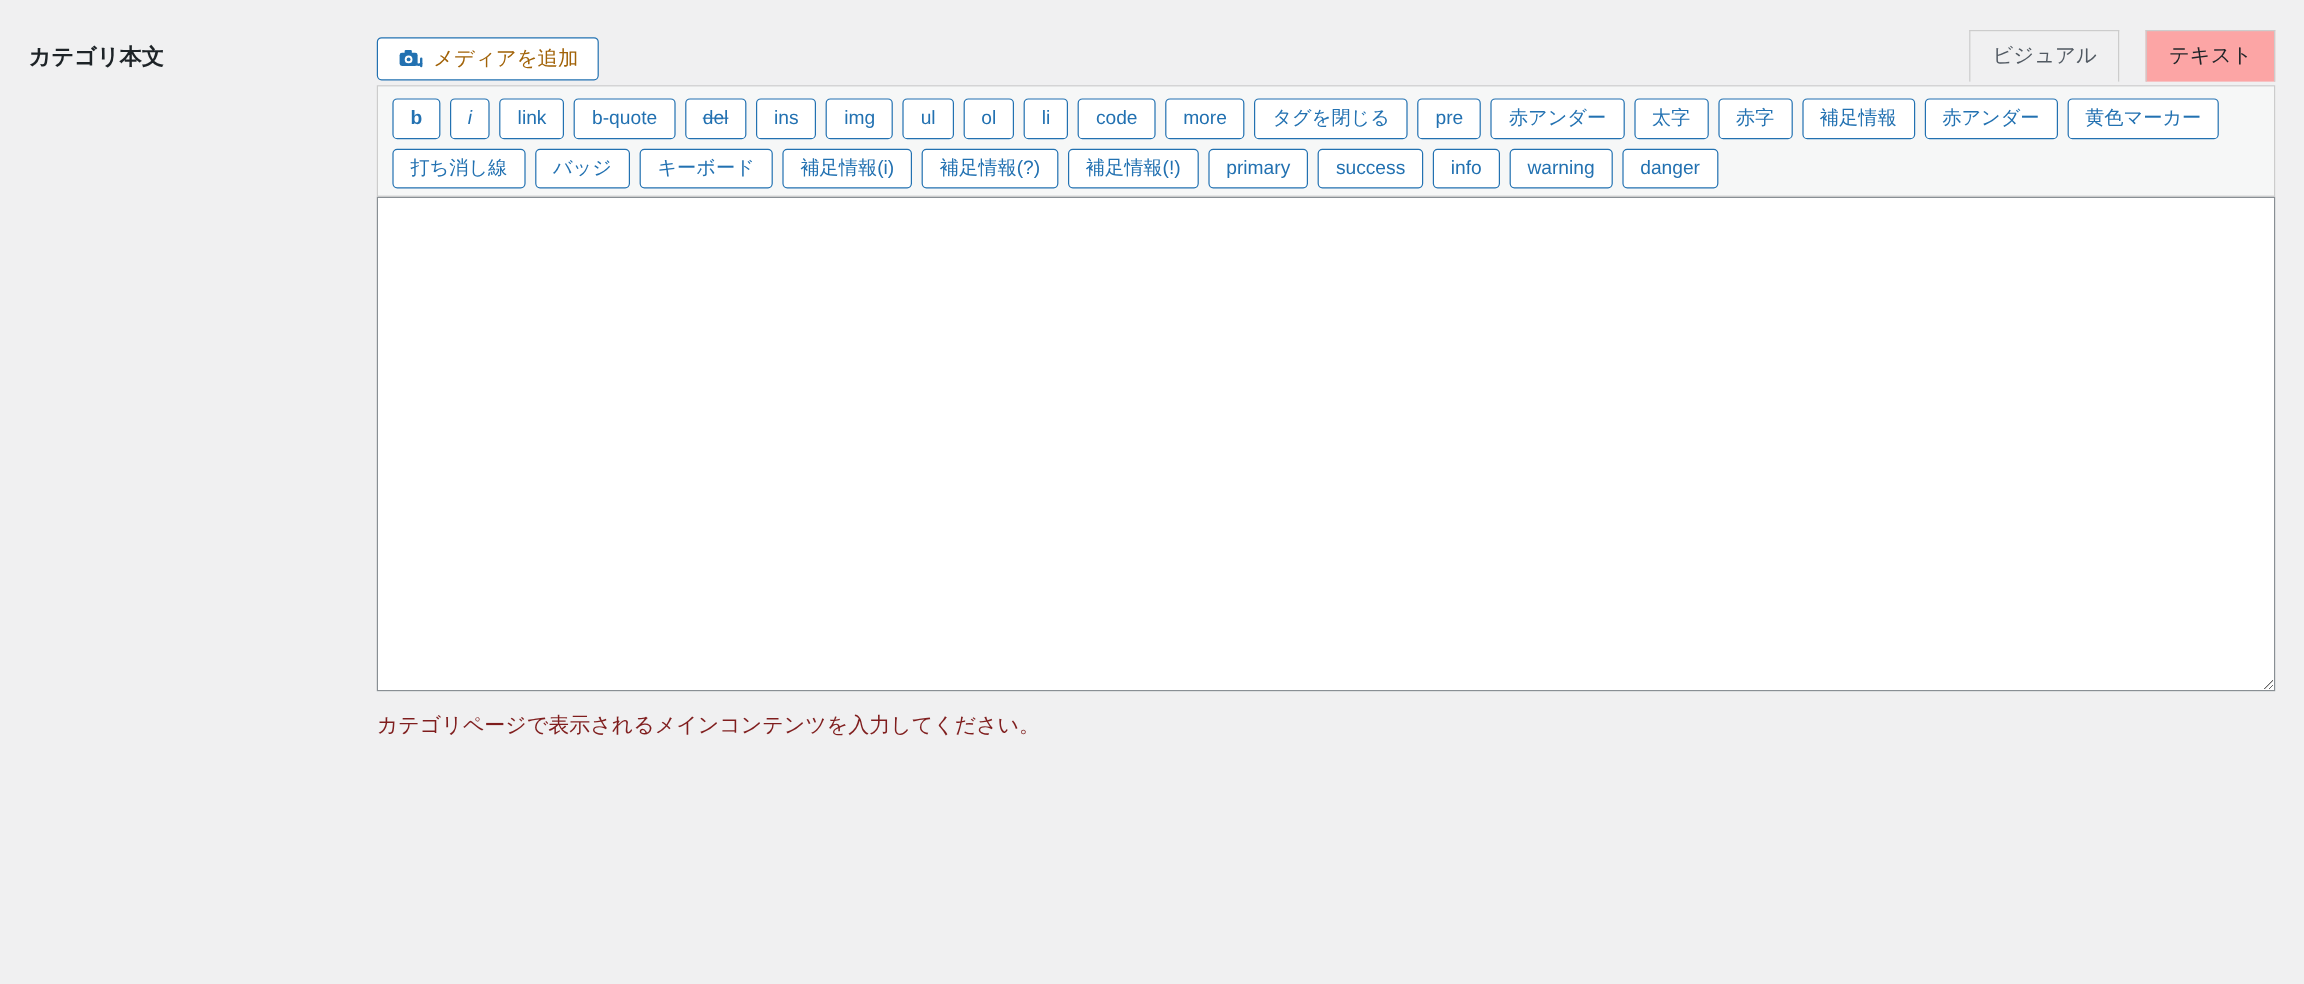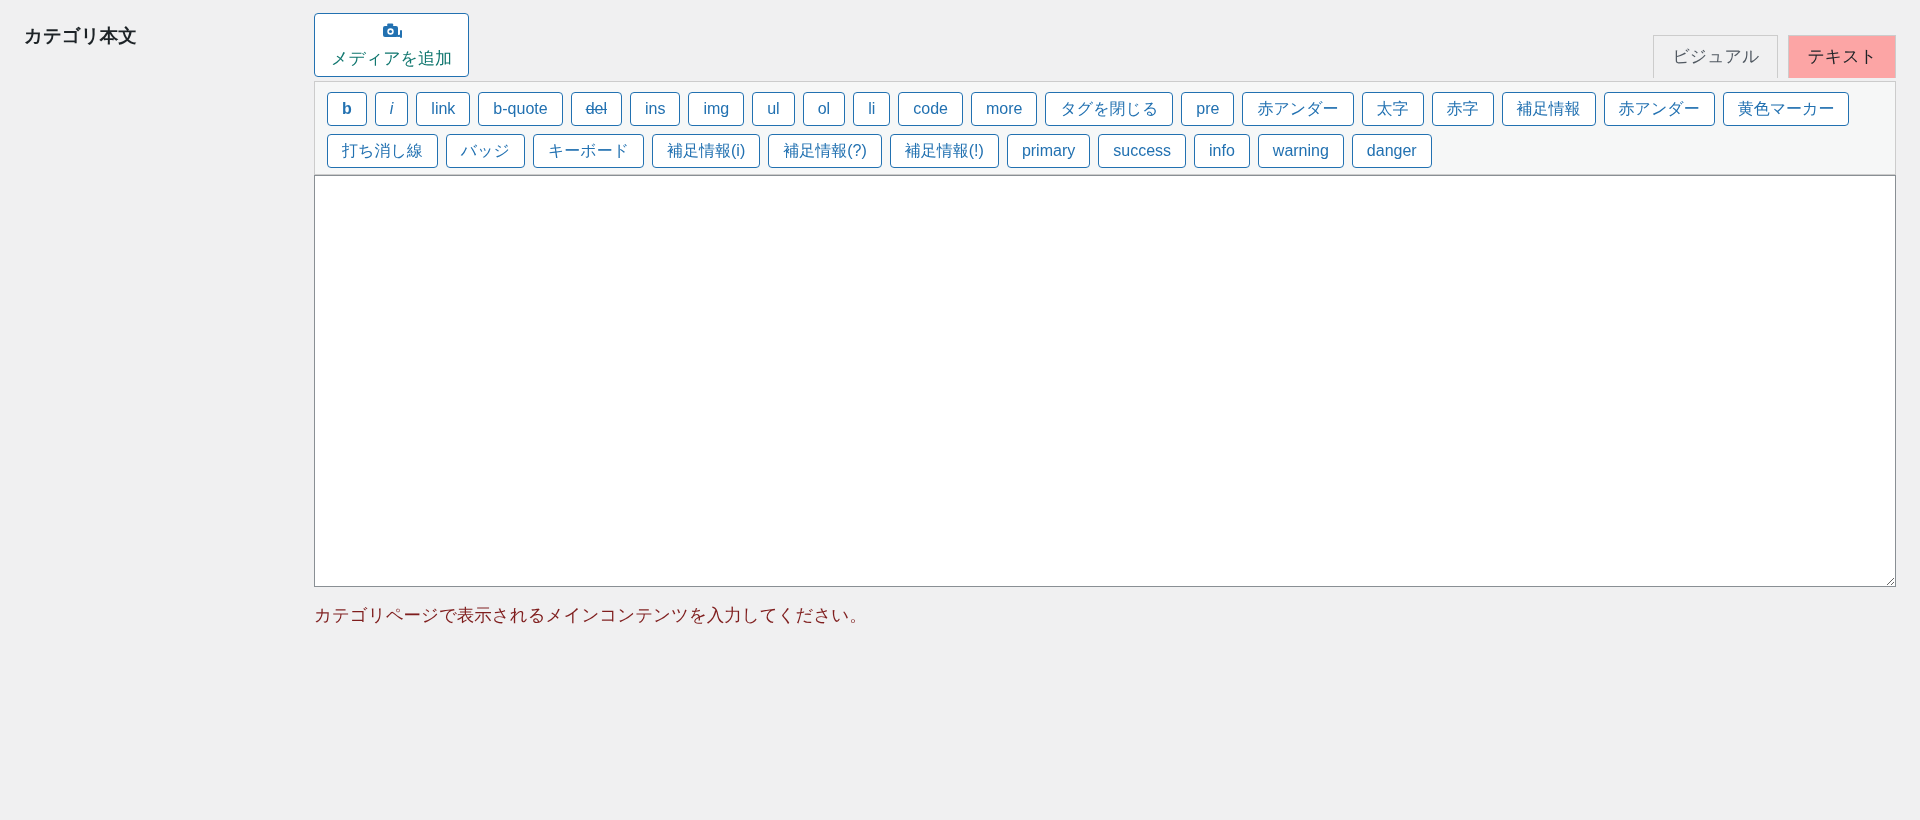--- a/index.html
+++ b/index.html
@@ -6,21 +6,21 @@
   html, body {
     margin: 0; padding: 0;
     background: #f0f0f1;
     font-family: -apple-system, BlinkMacSystemFont, "Hiragino Kaku Gothic ProN", "Hiragino Sans", Meiryo, sans-serif;
     font-size: 14px;
     color: #1d2327;
   }
   .wrap {
     width: 1920px;
     height: 820px;
-    padding: 13px 24px;
+    padding: 24px 24px;
     display: flex;
     gap: 20px;
   }
   .left-col {
     flex: 0 0 270px;
     padding-top: 10px;
   }
   .right-col {
     flex: 1 1 auto;
     position: relative;
@@ -38,41 +38,40 @@
     align-items: flex-end;
     margin-bottom: 4px;
   }
   .media-btn {
     display: inline-flex;
     align-items: center;
     gap: 8px;
     border: 1px solid #2271b1;
     border-radius: 4px;
     background: #fff;
-    color: #0f766e;
+    color: #a16207;
     font-size: 17px;
     padding: 7px 16px;
     cursor: pointer;
     line-height: 1.2;
-    flex-direction: column;
   }
   .media-btn .camera-icon svg { display: block; }
 
   .tabs { display: flex; }
   .tab {
     border: 1px solid #ccc;
     border-bottom: none;
     background: #f0f0f1;
     color: #515962;
     font-size: 17px;
     padding: 9px 18px 10px;
     cursor: pointer;
     position: relative;
     top: 1px;
-    margin-left: 10px;
+    margin-left: 22px;
   }
   .tab.active {
     background: #fca5a5;
     border-color: #ccc;
     color: #1d2327;
   }
 
   
   .quicktags {
     border: 1px solid #ccc;

